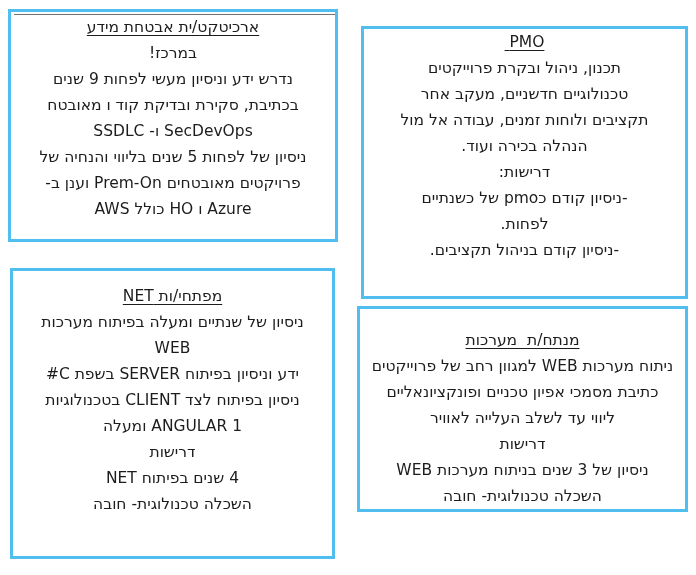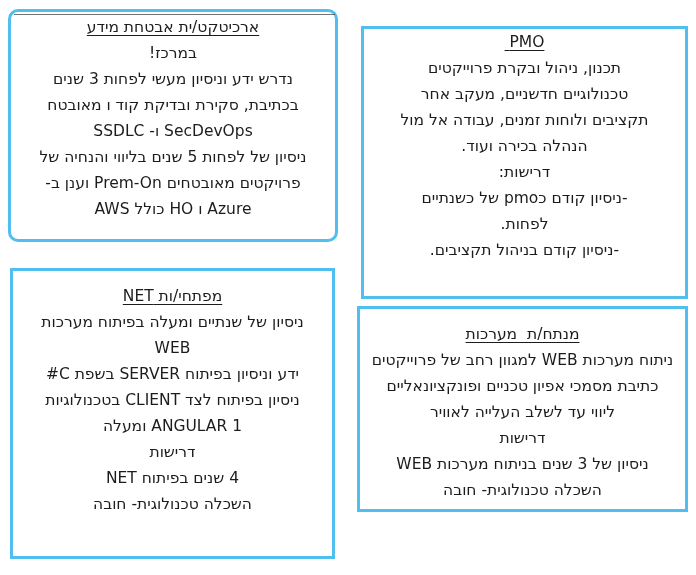--- a/index.html
+++ b/index.html
@@ -39,37 +39,37 @@
   .box--security::after {
     content: "";
     position: absolute;
     top: 2px;
     left: 3px;
     right: 0px;
     height: 1px;
     background: rgba(70,70,70,0.75);
     pointer-events: none;
   }
-  .box--security { left: 8px;   top: 9px;   width: 330px; height: 233px; padding-top: 2px; border-radius: 10px; }
+  .box--security { left: 8px;   top: 9px;   width: 330px; height: 233px; padding-top: 2px; }
   .box--pmo      { left: 361px; top: 26px;  width: 327px; height: 273px; padding-top: 0; }
   .box--net      { left: 10px;  top: 268px; width: 325px; height: 291px; padding-top: 12px; }
-  .box--analyst  { left: 357px; top: 306px; width: 331px; height: 206px; padding-top: 12px; }
+  .box--analyst  { left: 357px; top: 306px; width: 331px; height: 206px; padding-top: 18px; }
 </style>
 </head>
 <body>
 
 <div class="canvas">
 
   <div class="box box--security">
     <div class="line">
       <span class="box-title">ארכיטקט/ית אבטחת מידע</span>
     </div>
     <div class="box-lines">
         <div class="line">במרכז!</div>
-        <div class="line">נדרש ידע וניסיון מעשי לפחות 3 שנים</div>
+        <div class="line">נדרש ידע וניסיון מעשי לפחות 9 שנים</div>
         <div class="line">בכתיבת, סקירת ובדיקת קוד ו מאובטח</div>
         <div class="line">SecDevOps ו- SSDLC</div>
         <div class="line">ניסיון של לפחות 5 שנים בליווי והנחיה של</div>
         <div class="line">פרויקטים מאובטחים Prem-On וענן ב-</div>
         <div class="line">Azure ו HO כולל AWS</div>
       </div>
   </div>
 
   <div class="box box--pmo">
     <div class="line">

